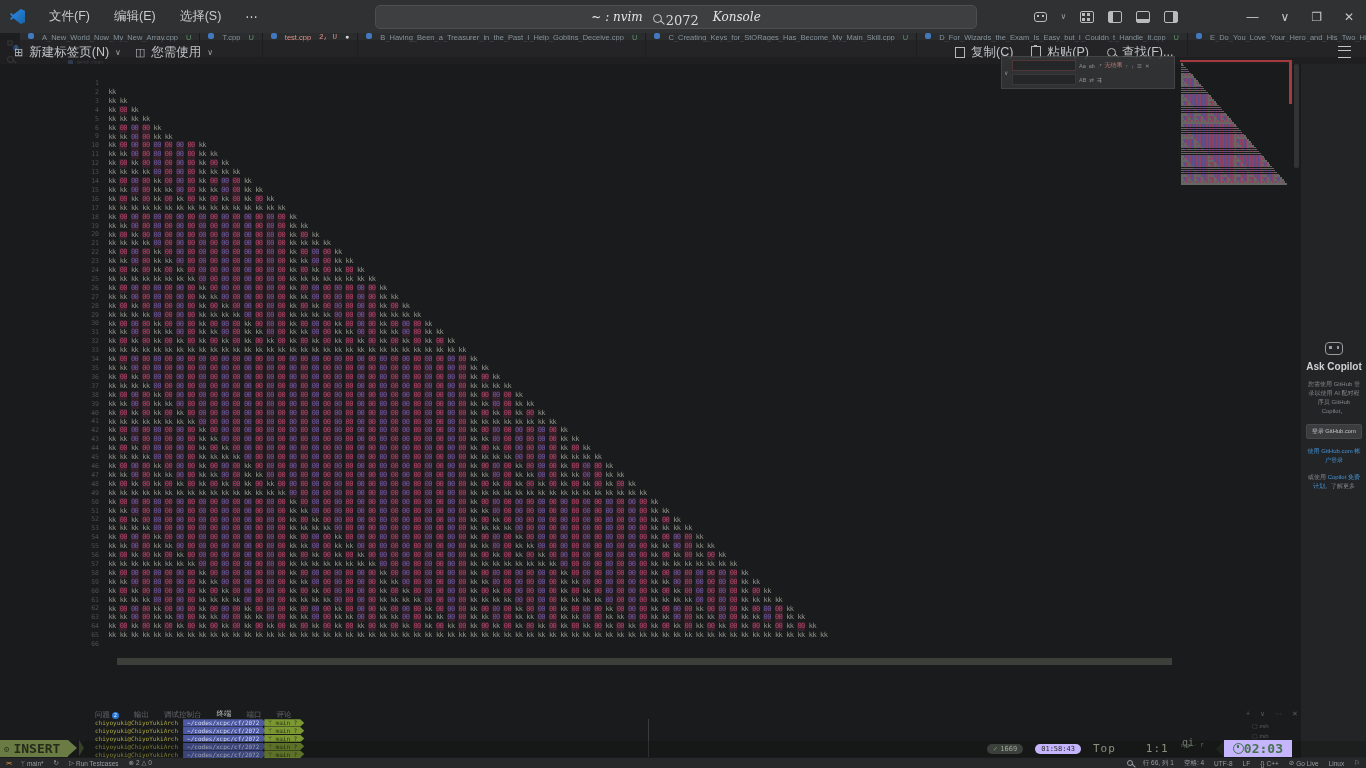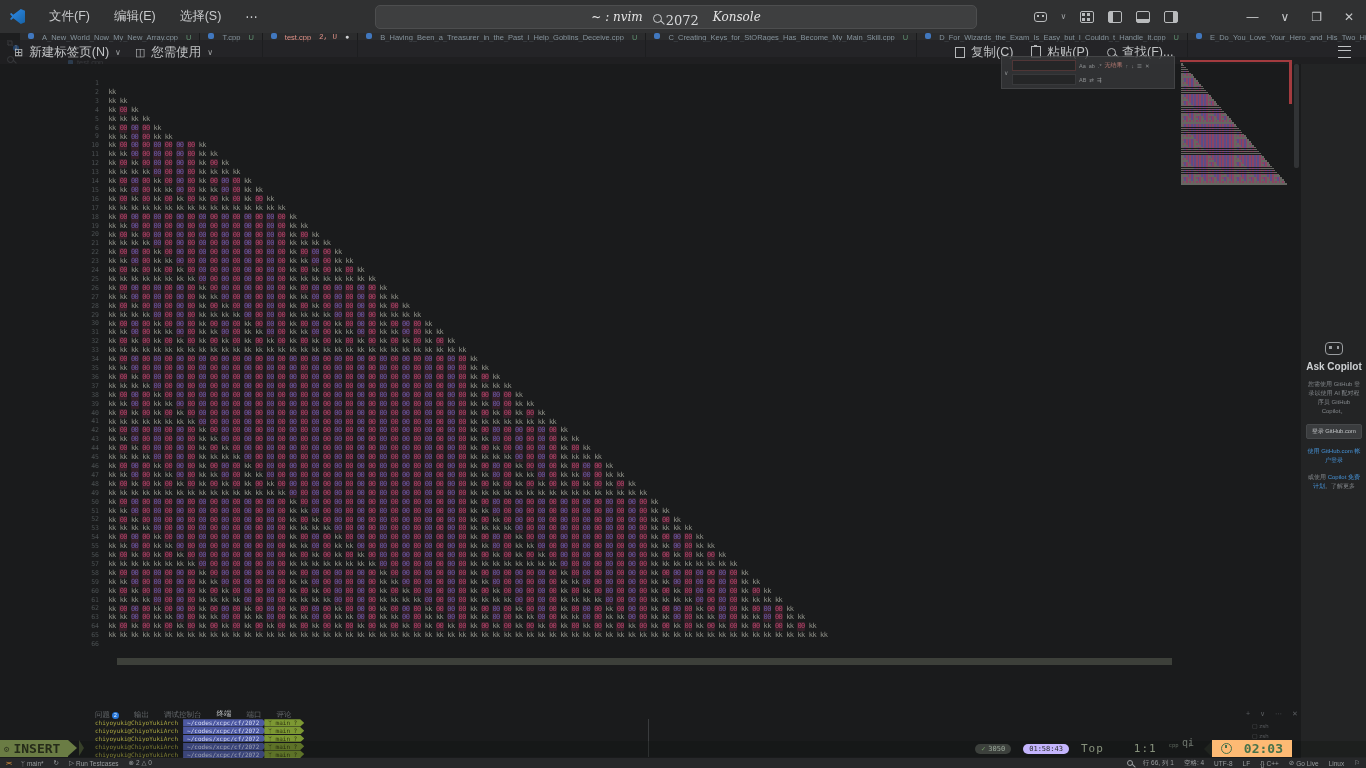--- a/index.html
+++ b/index.html
@@ -128,21 +128,21 @@
   #insert-seg .arr2{width:0;height:0;border-top:8.5px solid transparent;border-bottom:8.5px solid transparent;border-left:5px solid rgba(106,124,68,.4);margin-left:2px;}
   #vim-right{right:74px;top:740px;height:17px;display:flex;align-items:center;gap:12px;font-family:"DejaVu Sans Mono",monospace;}
   .pill{border-radius:7px;font-size:7px;padding:1px 6px;display:flex;align-items:center;gap:3px;}
   .pill.dark{background:#3c403c;color:#9aa89a;}
   .pill.dark .chk{color:#76a765;}
   .pill.light{background:#c4b5fd;color:#2a2d2a;}
   #vim-pos{display:flex;gap:30px;color:#87927c;font-size:11px;letter-spacing:1px;}
   #vim-lsp{font-size:5.5px;color:#5c655c;align-self:flex-start;margin-top:2px;}
   #clock-seg{display:flex;align-items:center;}
   #clock-seg .larr{width:0;height:0;border-top:8.5px solid transparent;border-bottom:8.5px solid transparent;border-right:8px solid #20241f;}
-  #clock-seg .cbox{background:#fdba74;height:17px;display:flex;align-items:center;gap:12px;padding:0 9px;color:#47724b;font-weight:bold;font-size:13px;}
+  #clock-seg .cbox{background:#c4b5fd;height:17px;display:flex;align-items:center;gap:0;padding:0 9px;color:#47724b;font-weight:bold;font-size:13px;}
   .clk{display:inline-block;width:9px;height:9px;border:1.5px solid #47724b;border-radius:50%;position:relative;}
   .clk::after{content:"";position:absolute;left:3.2px;top:1.2px;width:1.5px;height:3.2px;background:#47724b;}
   #vim-reg{left:1182px;top:737px;font-size:10px;color:#6f776f;font-family:"DejaVu Sans Mono",monospace;}
   
   #statusbar{left:0;top:758px;width:1366px;height:10px;background:#27282a;display:flex;align-items:center;
              justify-content:space-between;font-size:6.5px;color:#9b9ea0;padding:0 6px;box-sizing:border-box;}
   #sb-left,#sb-right{display:flex;align-items:center;gap:10px;white-space:nowrap;}
   .sb-item{display:flex;align-items:center;gap:2px;}
   .remote{color:#d08a3a;font-weight:bold;font-size:6px;letter-spacing:-1px;}
 </style>
@@ -493,21 +493,21 @@
     <div class="box">
       <span class="gear">⚙</span>
       <span>INSERT</span>
     </div>
     <div class="arr"></div>
       <div class="arr2"></div>
   </div>
   <div id="vim-right" class="abs">
     <span class="pill dark">
       <span class="chk">✓</span>
-      <span>3050</span>
+      <span>1669</span>
     </span>
     <span class="pill light">01:58:43</span>
     <span id="vim-pos">
       <span>Top</span>
       <span>1:1</span>
     </span>
     <span id="vim-lsp">cpp · F</span>
     <span id="clock-seg">
       <span class="larr"></span>
       <span class="cbox">

